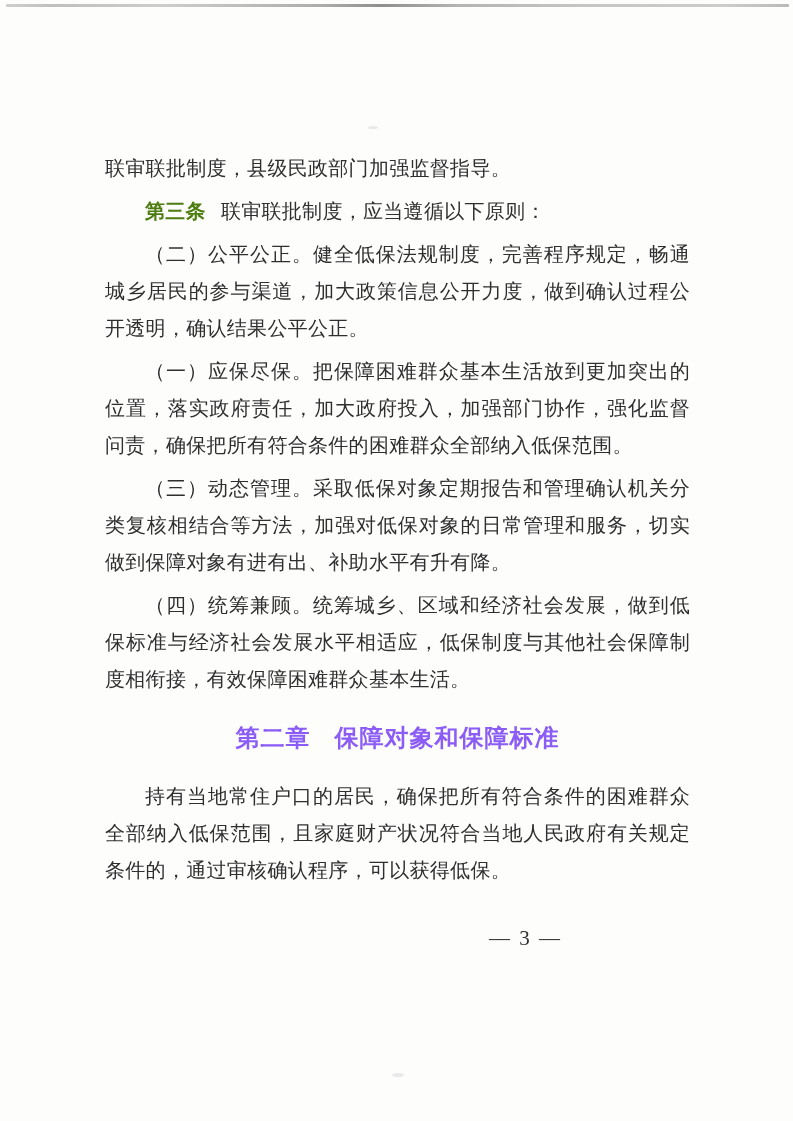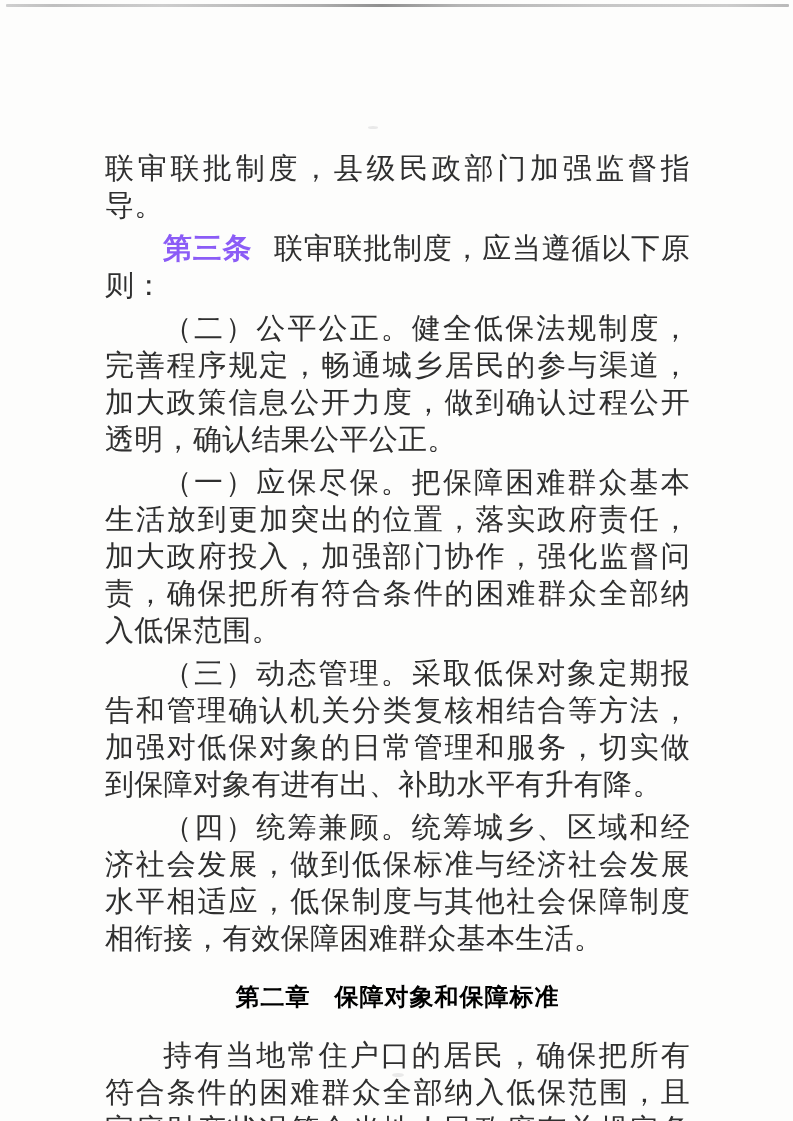--- a/index.html
+++ b/index.html
@@ -33,41 +33,41 @@
     background: #e9e9e9;
     border-radius: 50%;
   }
   .smudge-1 { left: 368px; top: 126px; width: 10px; height: 3px; }
   .smudge-2 { left: 392px; top: 1073px; width: 12px; height: 4px; }
   .content {
     padding: 150px 103px 0 105px;
   }
   p.body-para {
     margin: 0 0 6px 0;
-    font-size: 29px;
+    font-size: 20px;
     line-height: 37px;
     text-align: justify;
     letter-spacing: 0.3px;
   }
   p.indent {
     text-indent: 2em;
   }
   .art-label {
     font-weight: 700;
     margin-right: 0.75em;
-    color: #8b5cf6;
+    color: #4d7c0f;
   }
   h2.chapter-heading {
     margin: 21px 0 21px 0;
     font-size: 24px;
     line-height: 38px;
     font-weight: 700;
     text-align: center;
     font-family: "Liberation Sans", "DejaVu Sans", sans-serif;
-    color: #000000;
+    color: #8b5cf6;
     letter-spacing: 1px;
   }
   .chapter-label {
     margin-right: 1em;
   }
   .page-number {
     margin-top: 38px;
     padding-right: 128px;
     text-align: right;
     font-size: 21px;

